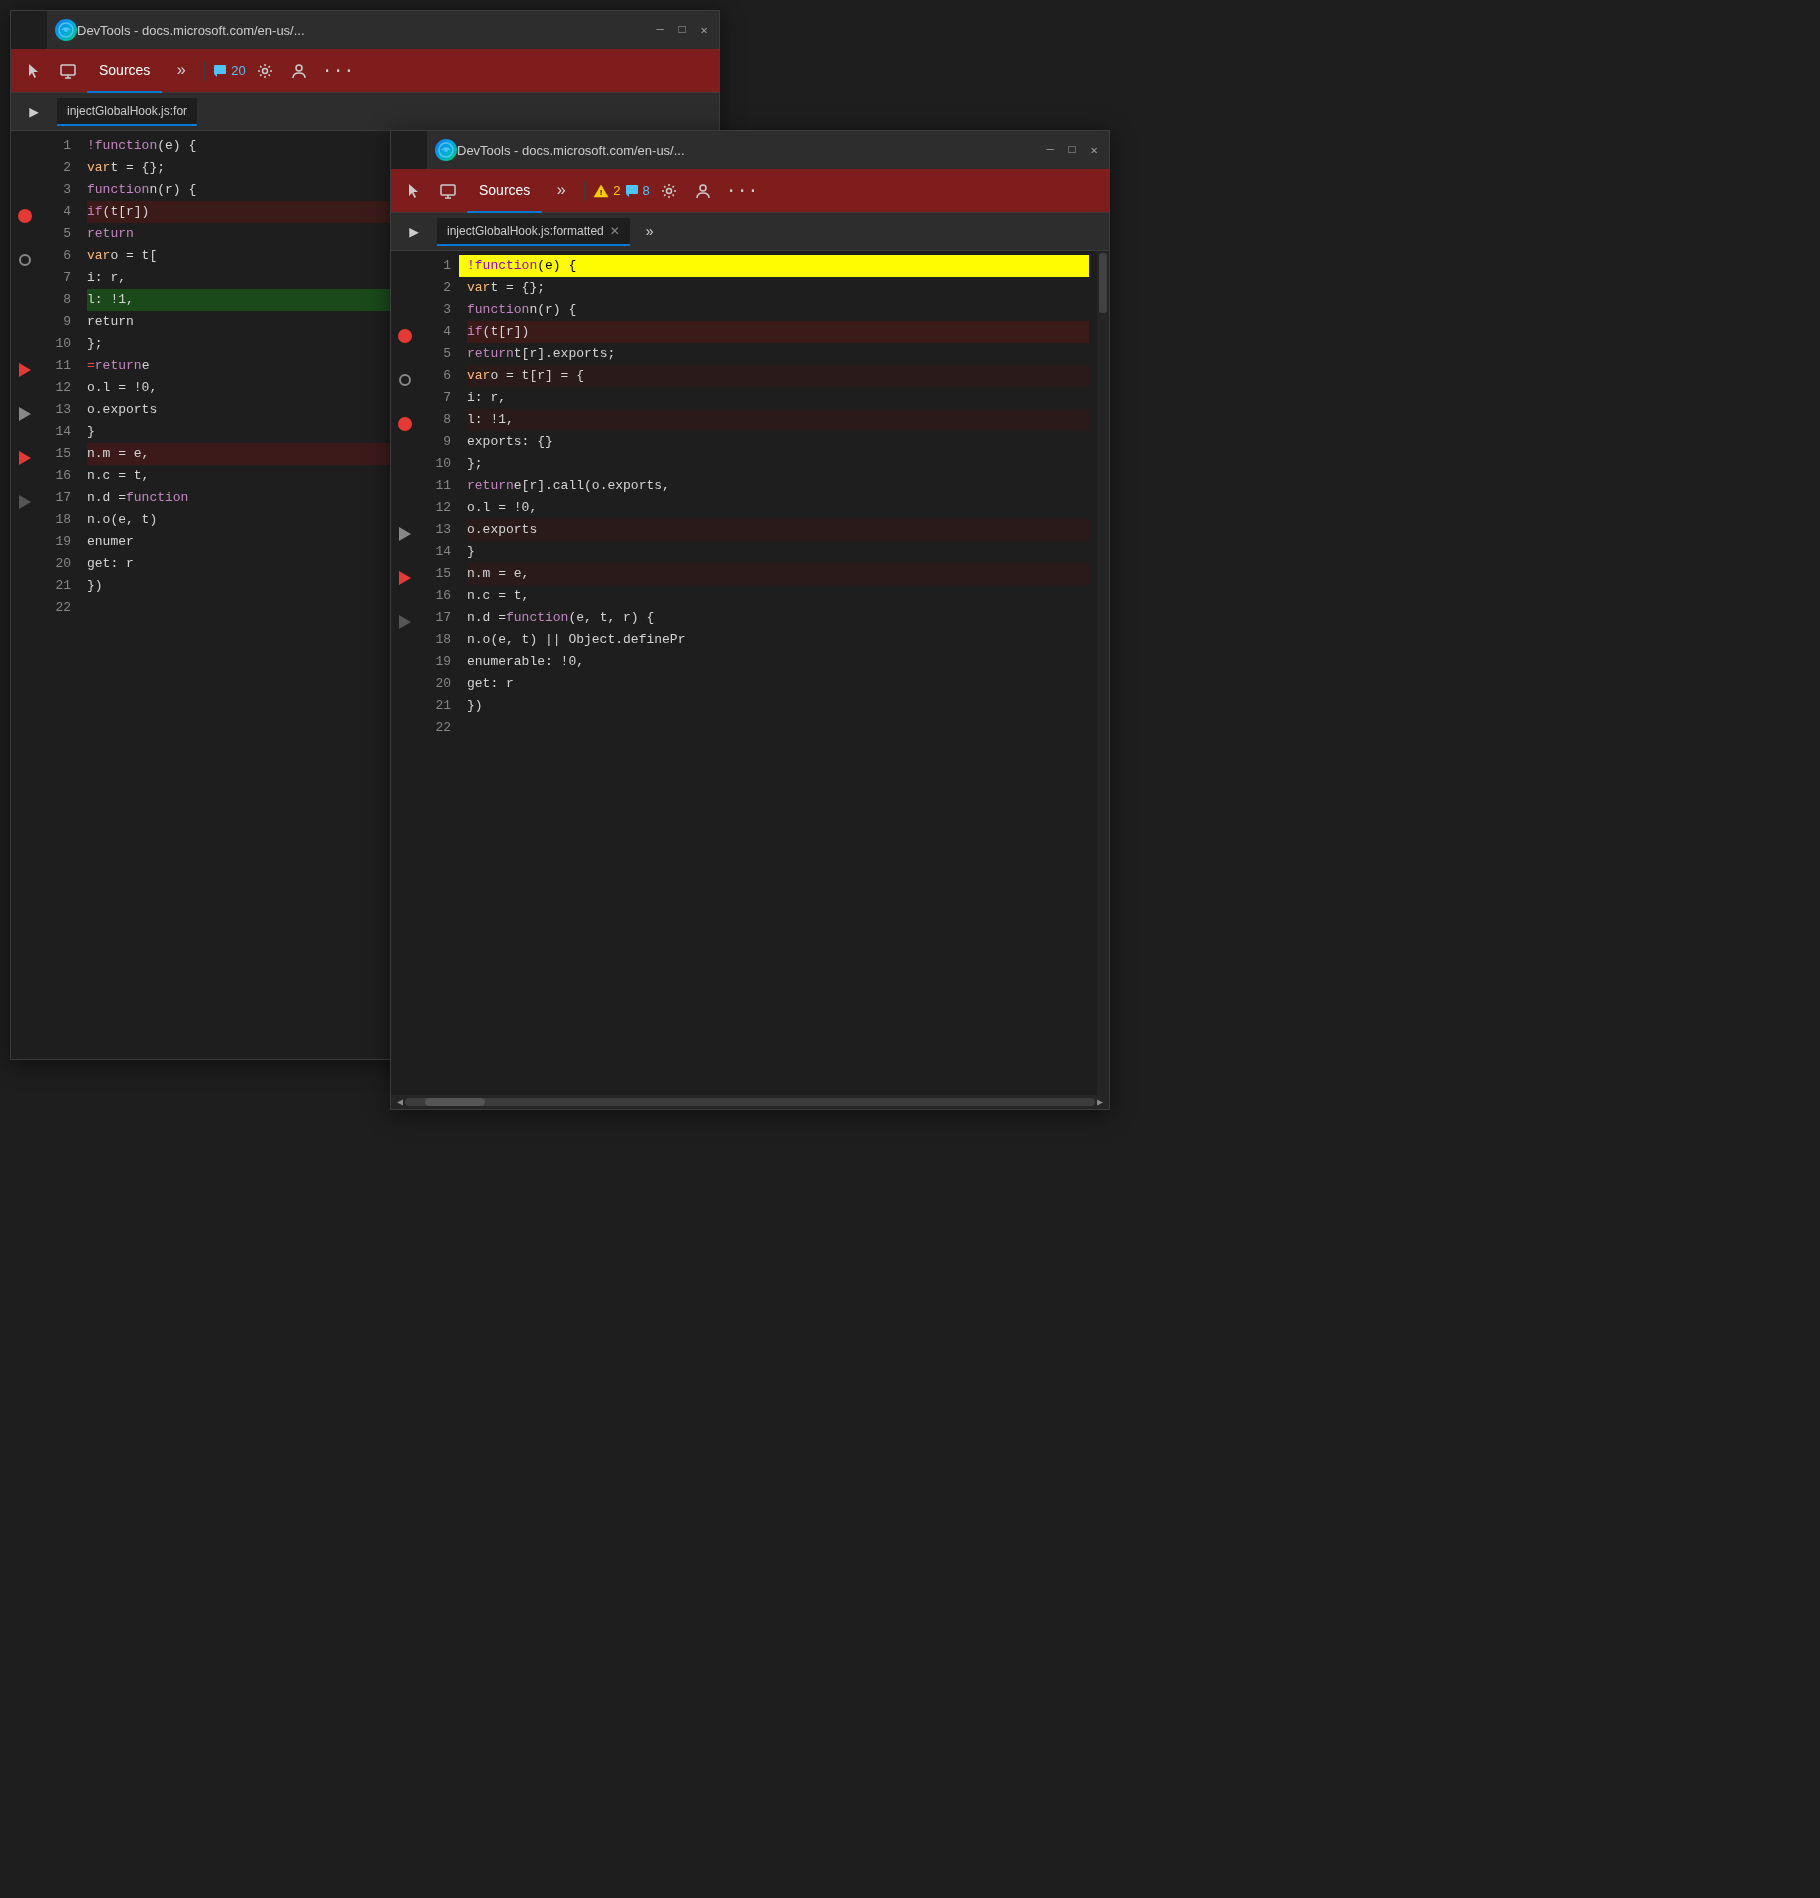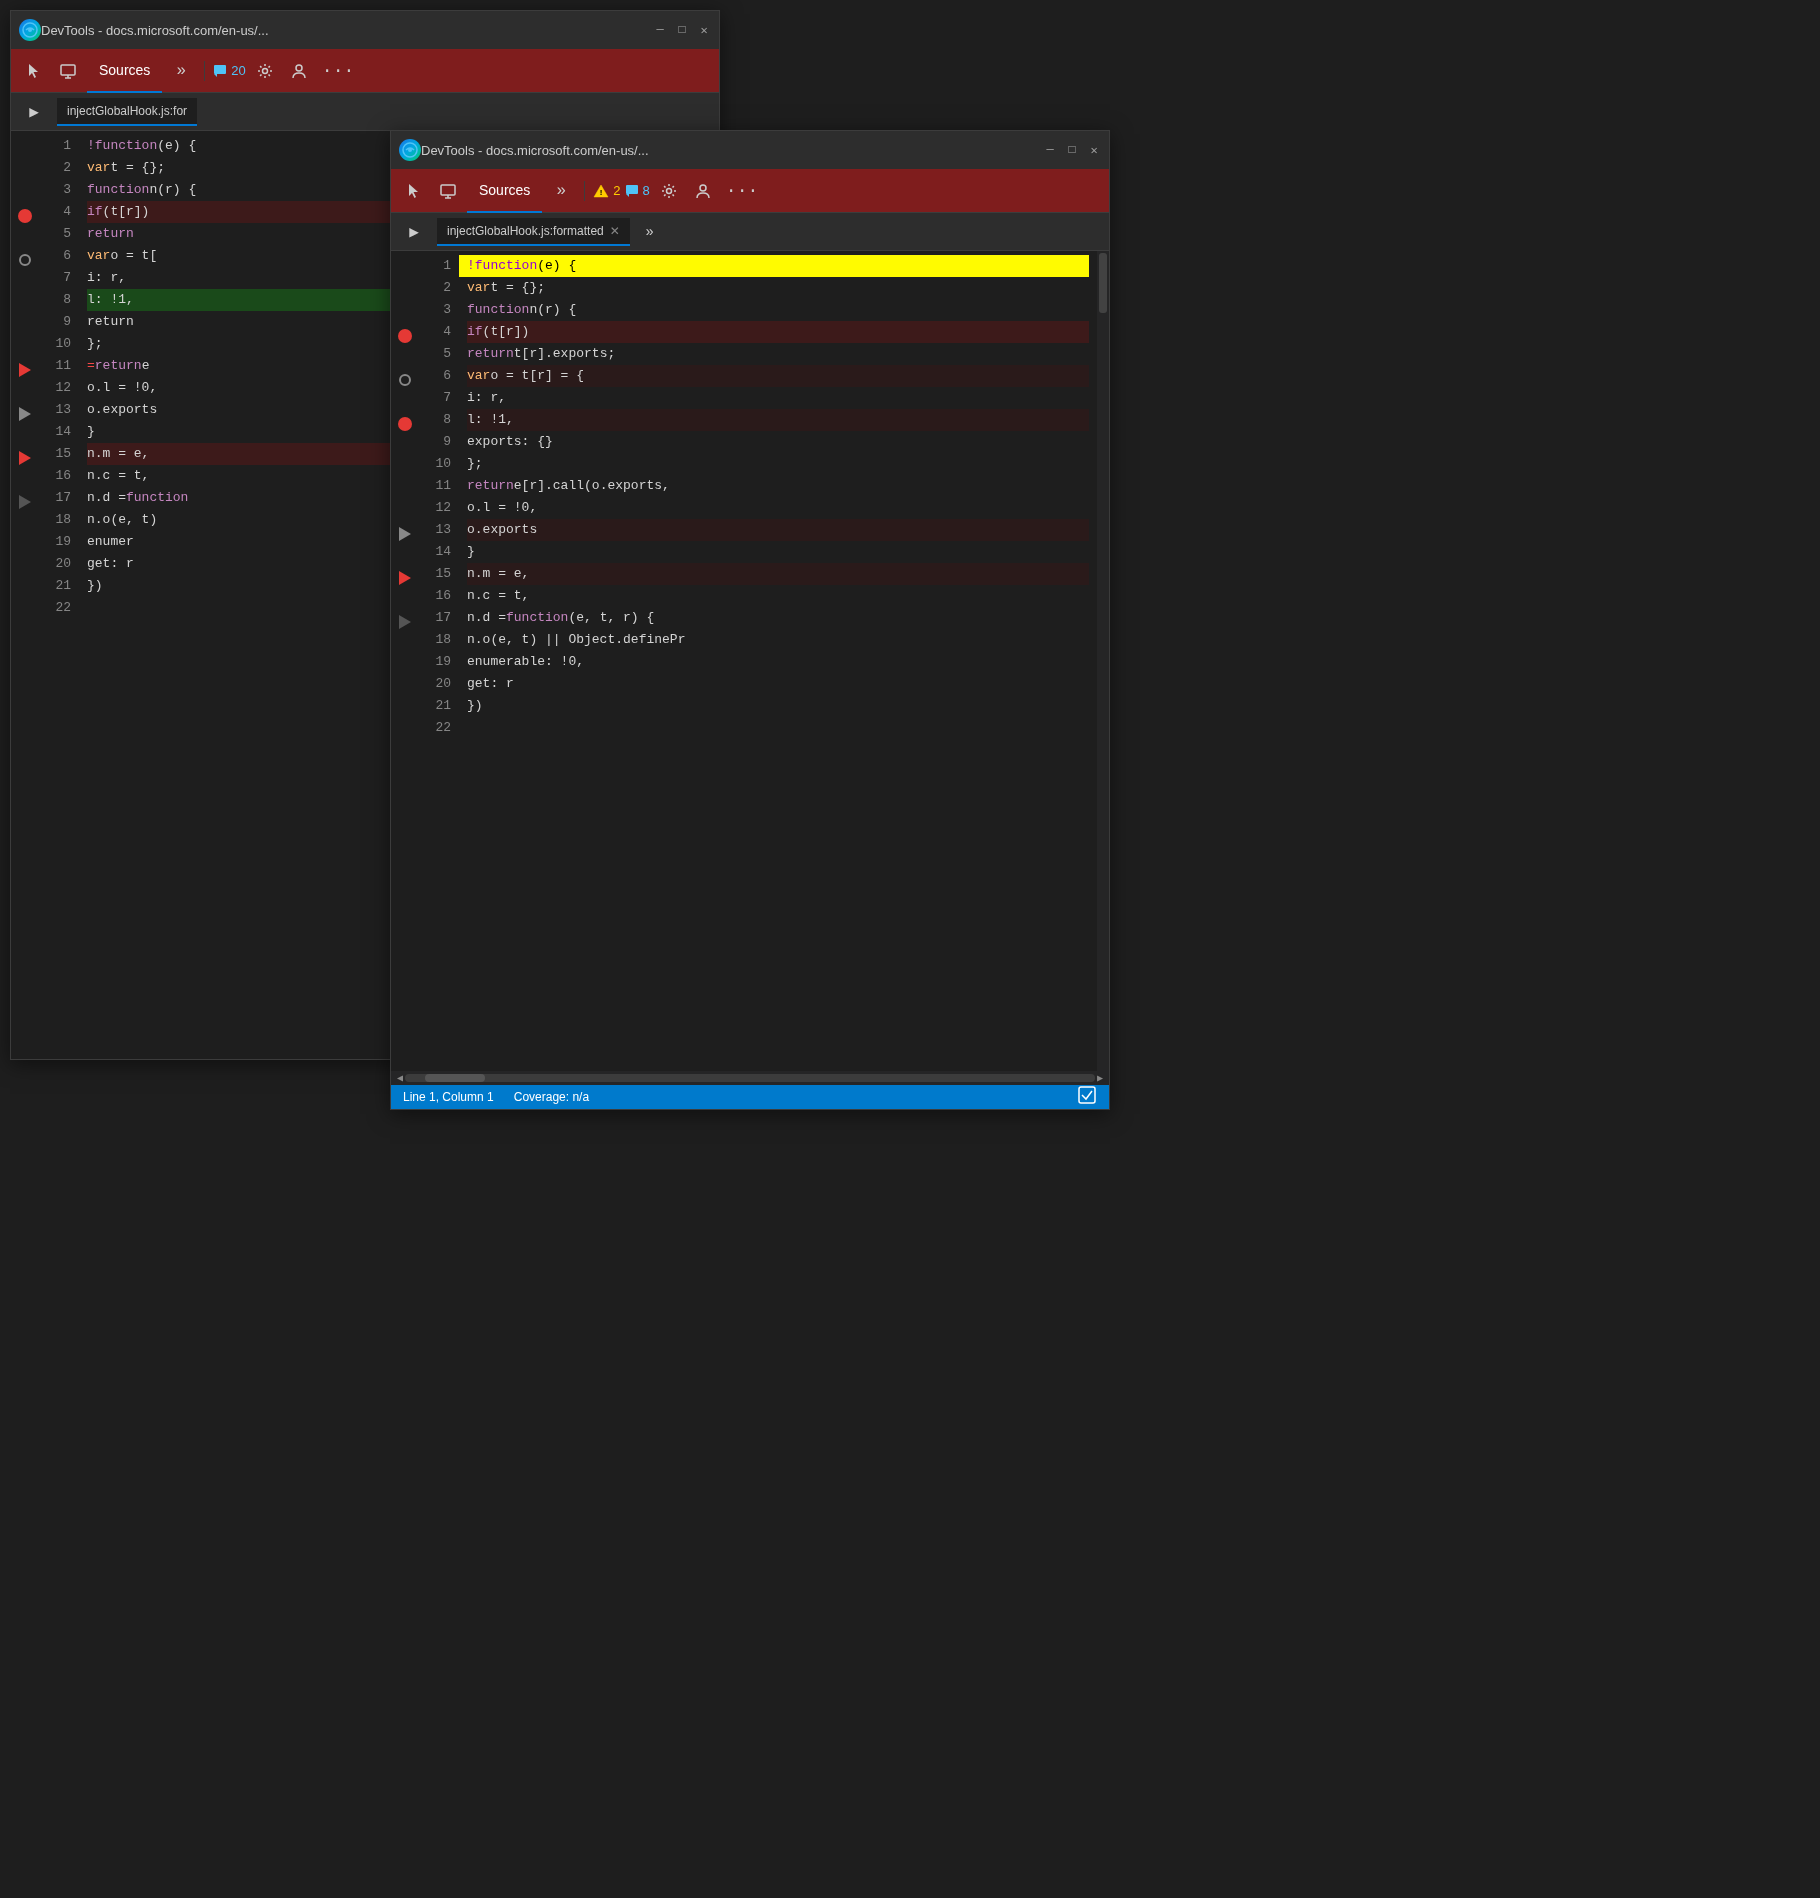--- a/index.html
+++ b/index.html
@@ -37,20 +37,21 @@
     }
 
     
     .title-bar {
       background: #2d2d2d;
       height: 38px;
       display: flex;
       align-items: center;
       padding: 0 8px;
       flex-shrink: 0;
+      margin-left: 36px;
     }
 
     .title-bar-title {
       color: #cccccc;
       font-family: 'Segoe UI', sans-serif;
       font-size: 13px;
       flex: 1;
     }
 
     .title-bar-controls {
@@ -801,23 +802,13 @@
 
     <div class="scrollbar-h">
       <span class="scrollbar-h-arrow">◀</span>
       <div class="scrollbar-h-track">
         <div class="scrollbar-h-thumb"></div>
       </div>
       <span class="scrollbar-h-arrow">▶</span>
     </div>
   </div>
 
-  <div class="status-bar" style="background:#007acc;">
-    <span class="status-item">Line 1, Column 1</span>
-    <span class="status-item">Coverage: n/a</span>
-    <div style="margin-left:auto;">
-      <svg width="20" height="20" viewBox="0 0 20 20" fill="none">
-        <rect x="2" y="2" width="16" height="16" rx="2" stroke="#fff" stroke-width="1.5" fill="none"></rect>
-        <path d="M5 10 L9 14 L15 6" stroke="#fff" stroke-width="1.5"></path>
-      </svg>
-    </div>
-  </div>
 </div>
 
 </body></html>

